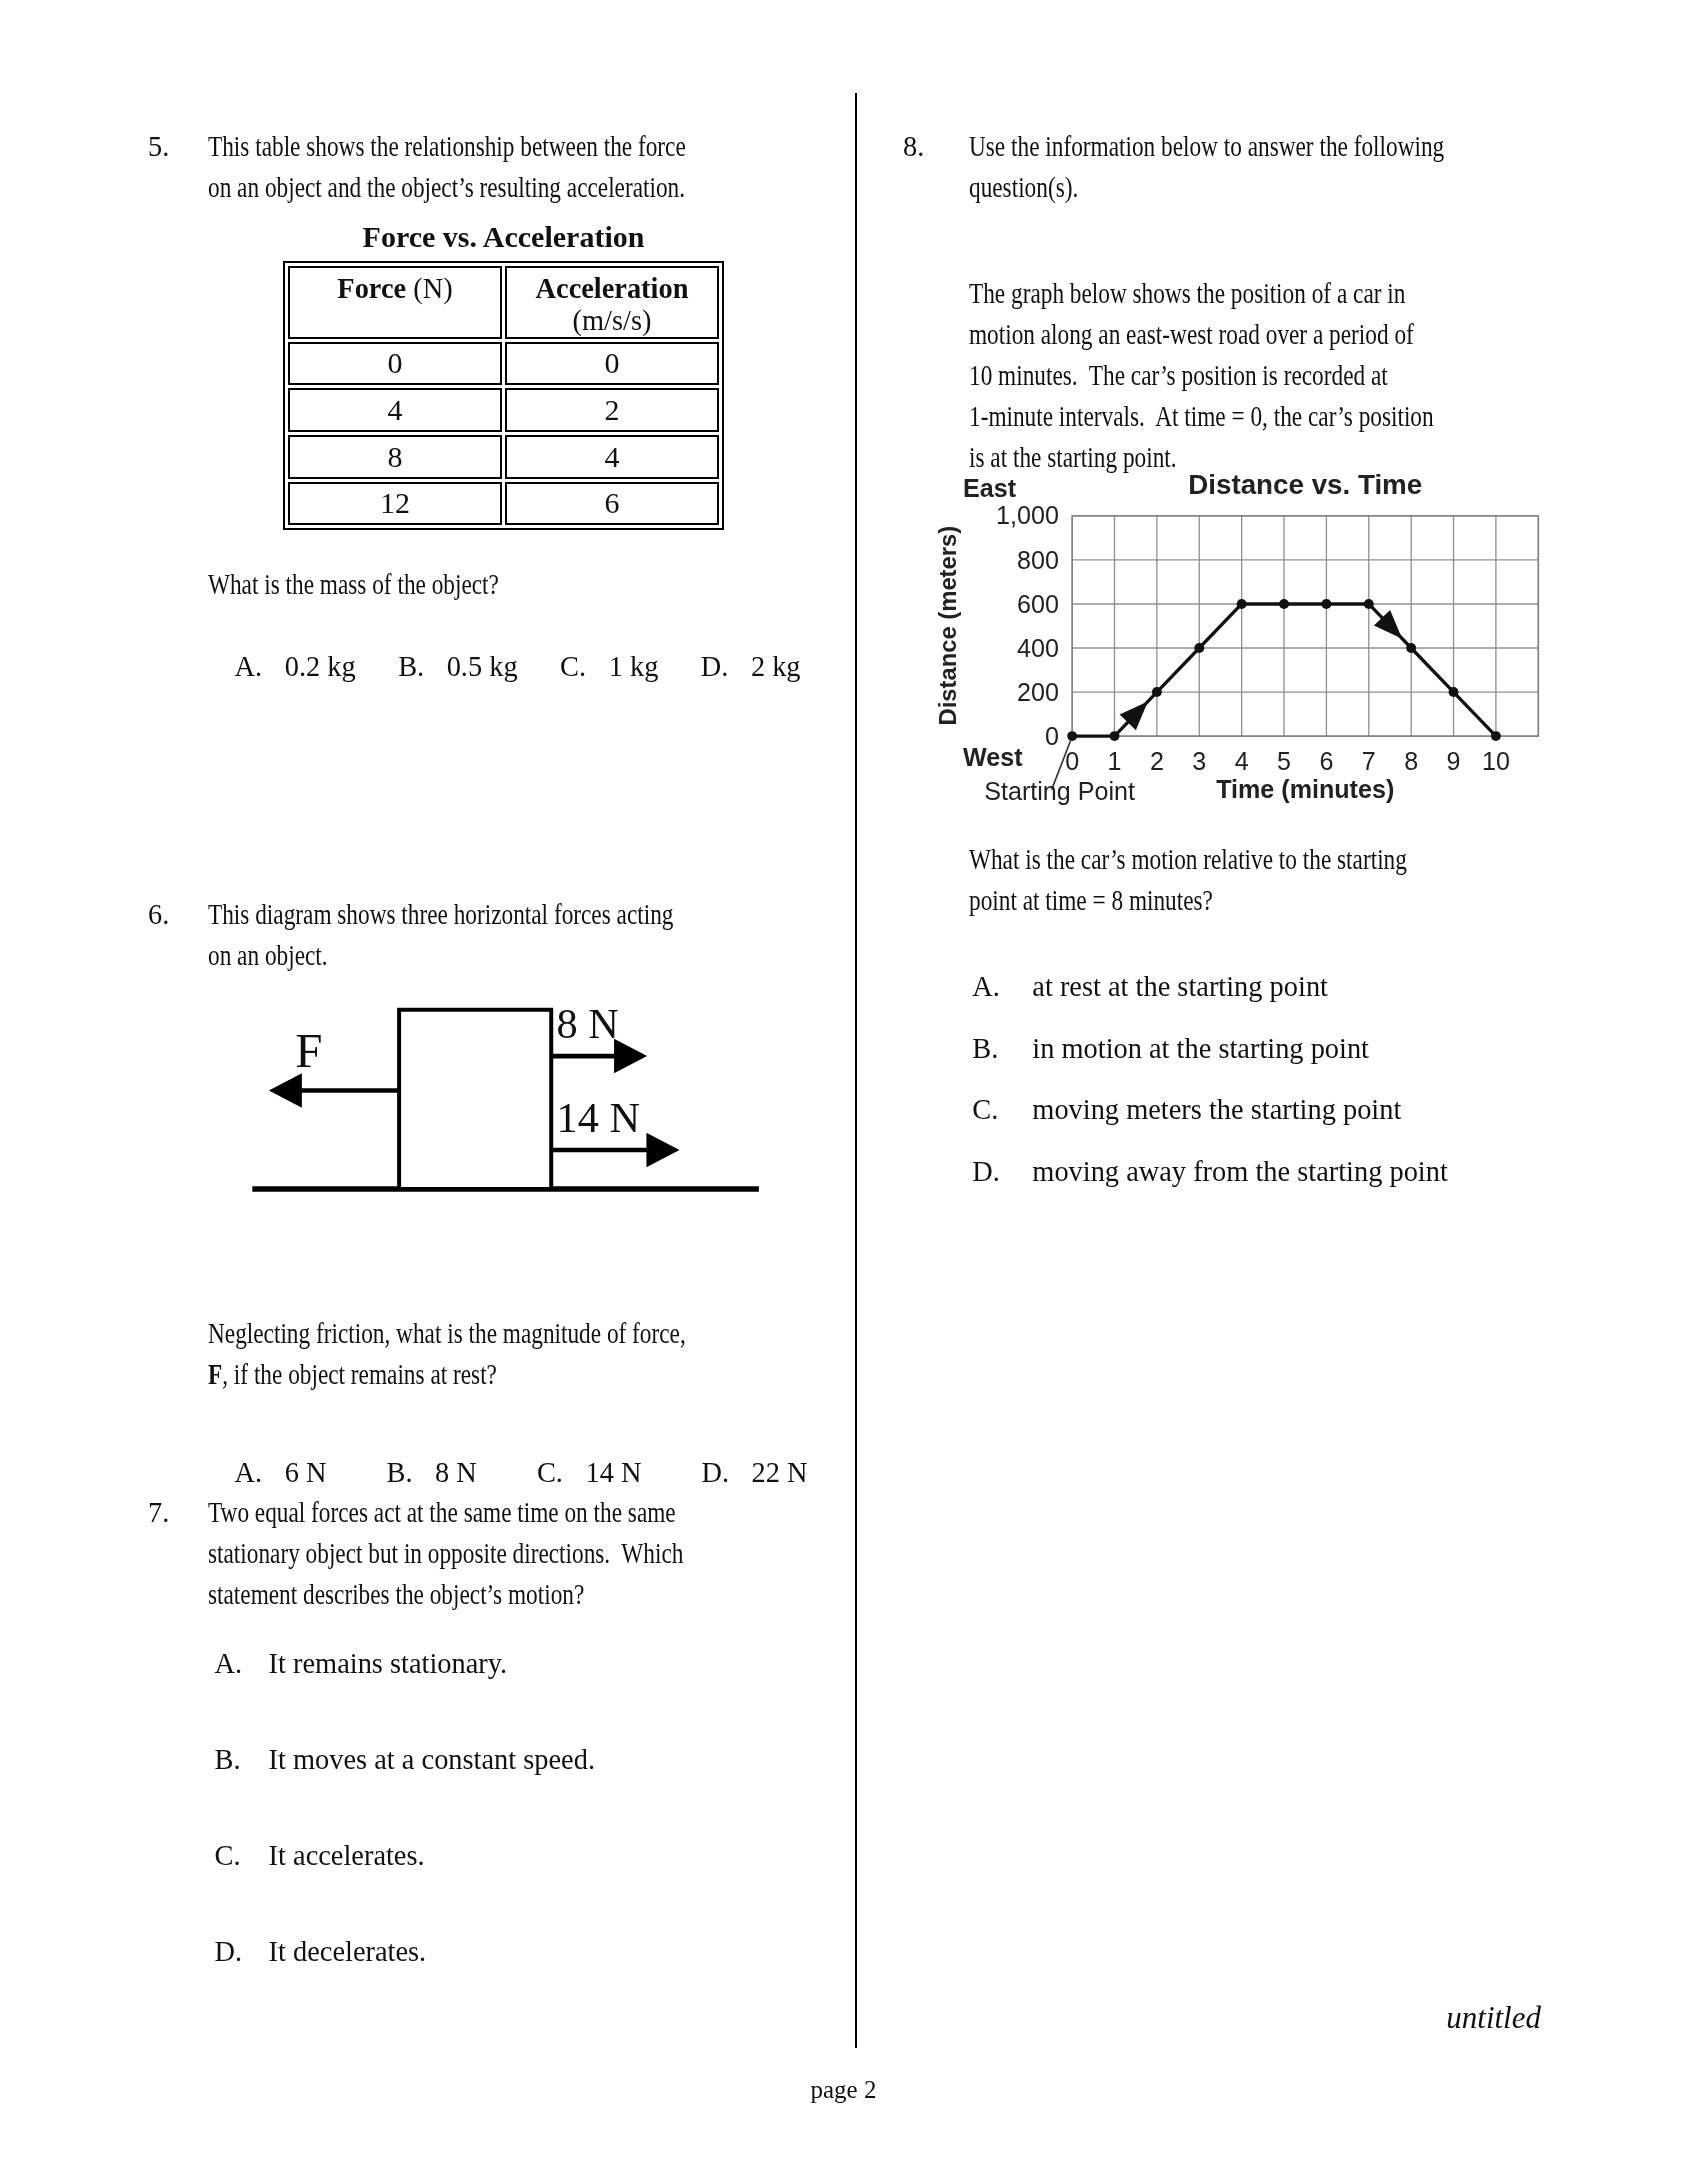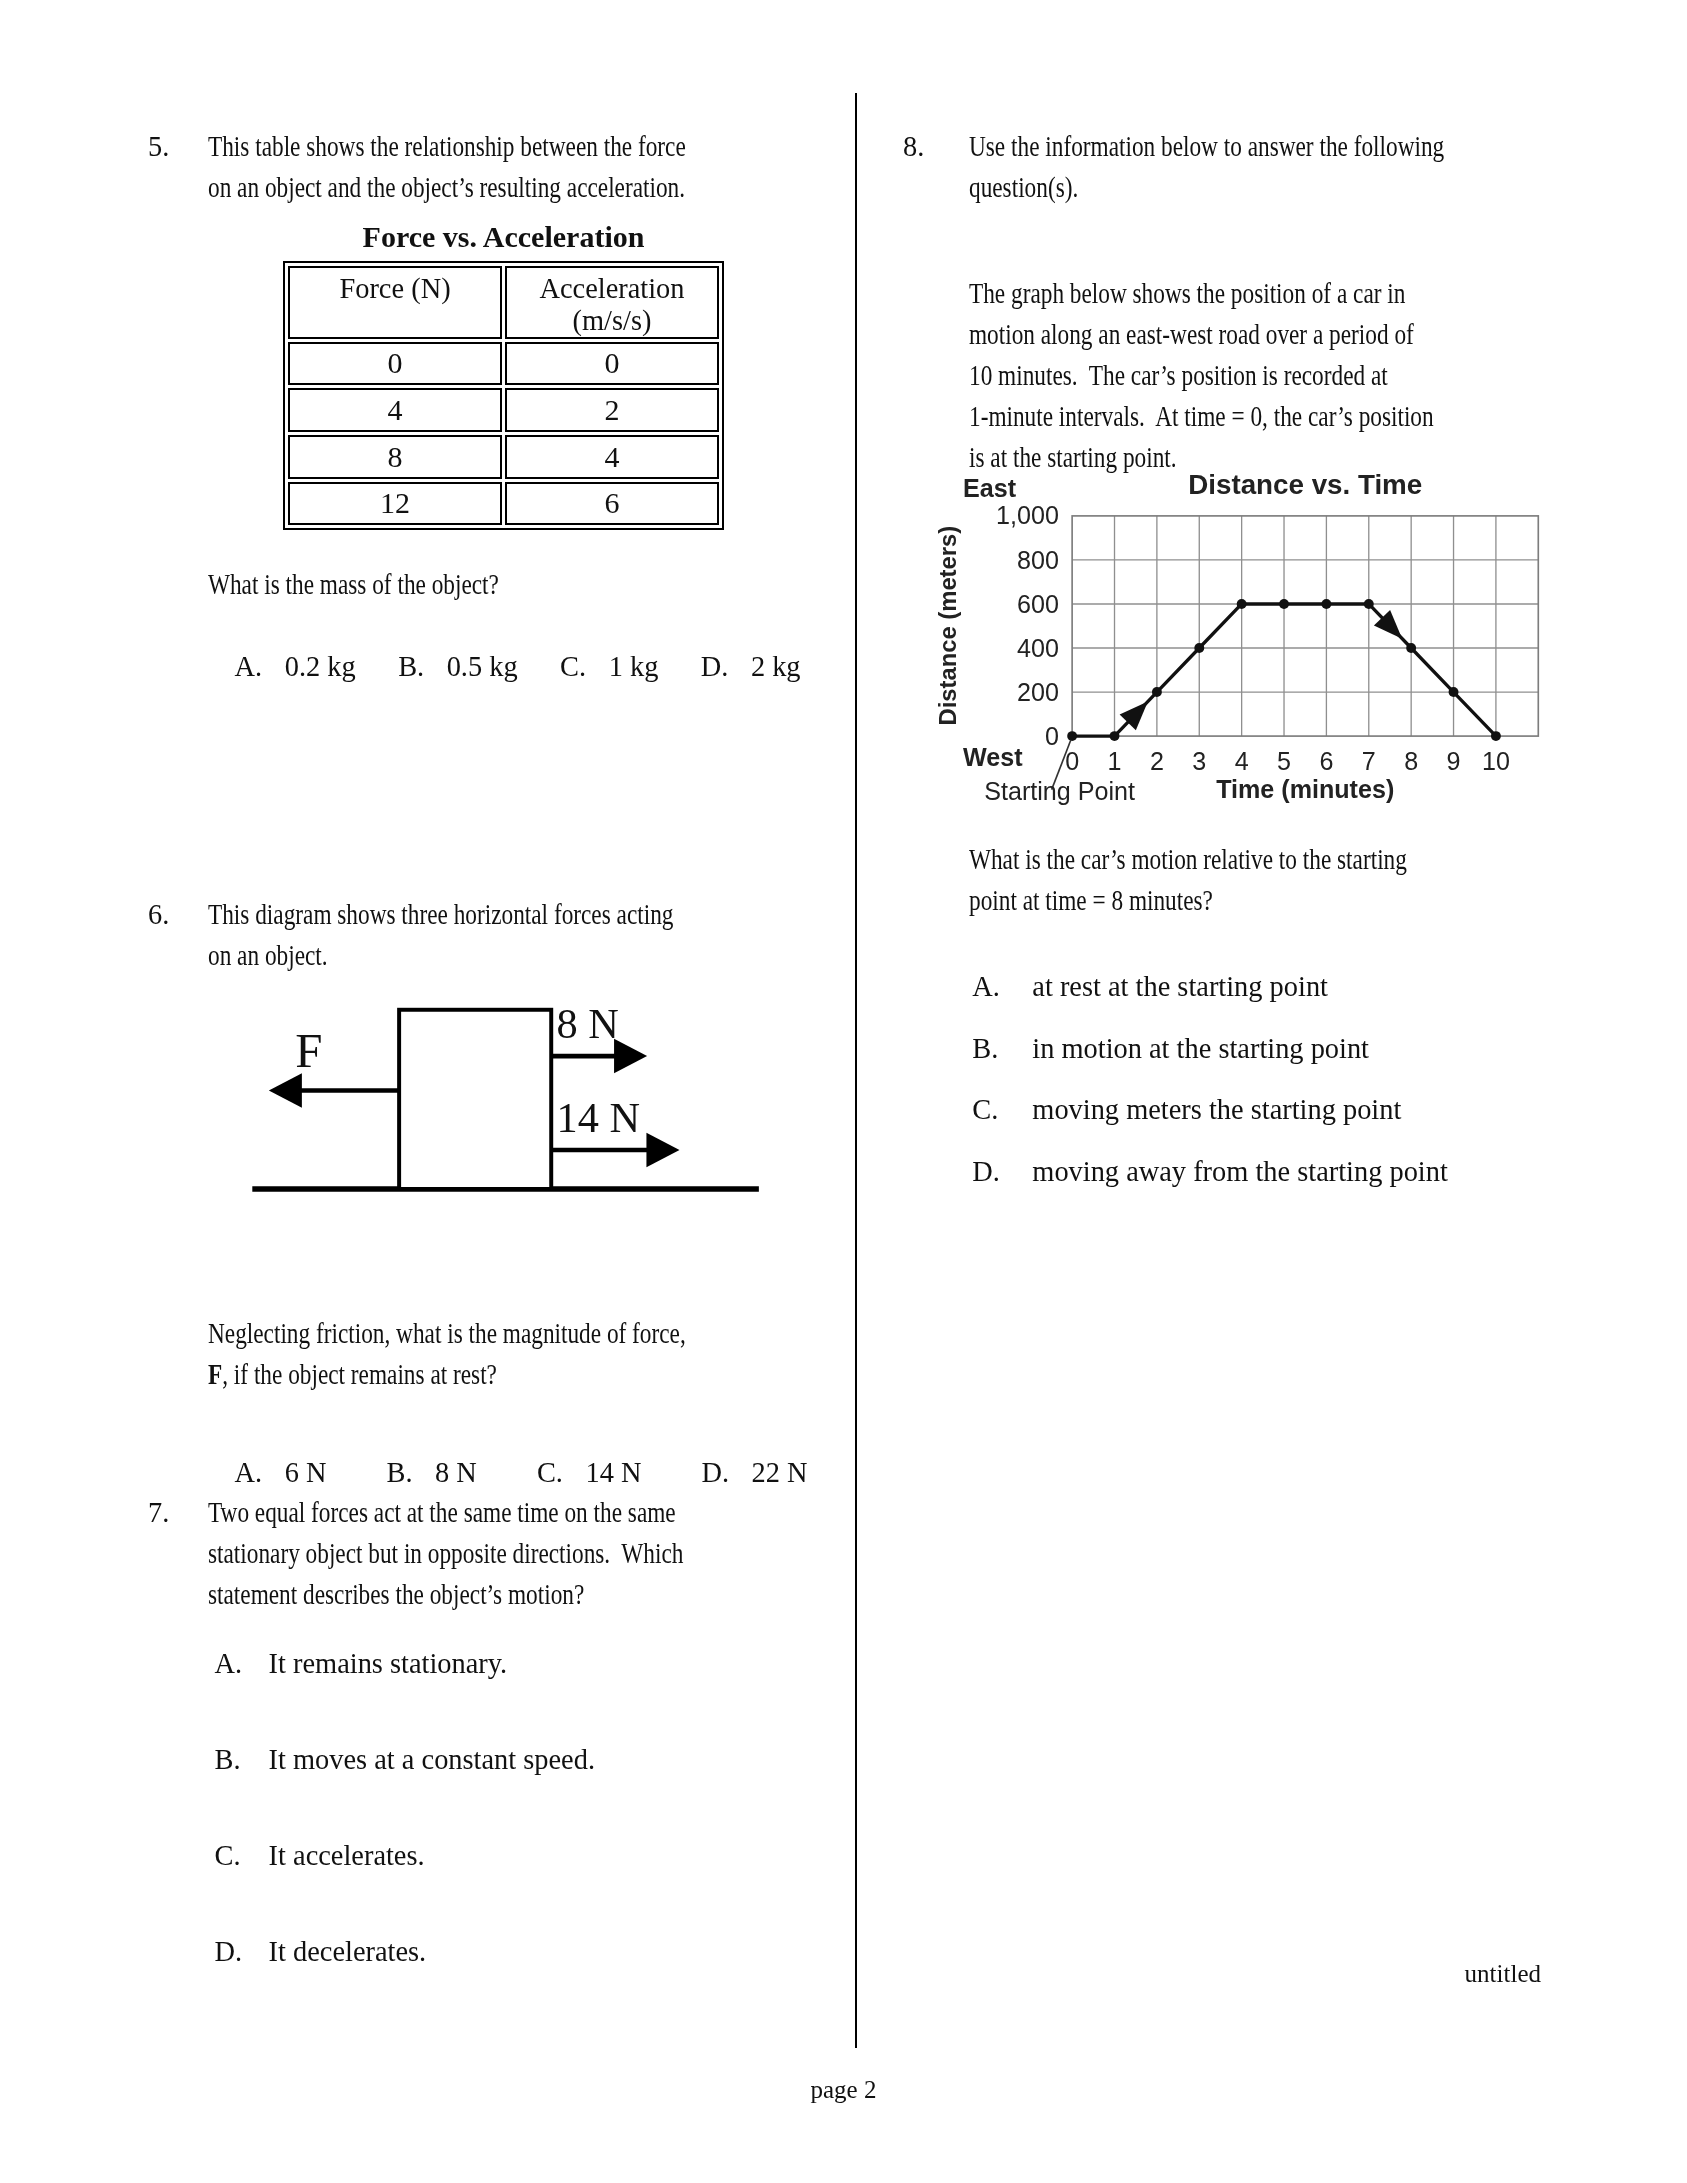--- a/index.html
+++ b/index.html
@@ -14,21 +14,21 @@
   .bodytext{font-size:28.4px;line-height:41px;}
   .cx{transform:scaleX(0.82);transform-origin:0 0;width:122%;}
 
   
   .tbl-title{font-size:30px;font-weight:bold;width:441px;margin:12px 0 6.6px 75px;text-align:center;}
   table.acc{border-collapse:separate;border-spacing:3.3px;border:2px solid #000;
             width:441px;margin-left:75px;table-layout:fixed;}
   table.acc th,table.acc td{border:2px solid #000;text-align:center;vertical-align:top;padding:0;}
   table.acc th{height:64px;font-size:28.4px;font-weight:normal;padding-top:5.3px;}
   table.acc td{height:37px;font-size:30px;padding-top:2.6px;}
-  .thb{font-weight:normal;}
+  .thb{font-weight:bold;}
 
   
   .optrow{display:flex;justify-content:space-between;padding-left:6.6px;width:566px;
           font-size:28.4px;line-height:41px;margin-left:20px;}
   .optrow .letter{margin-right:22.5px;}
   .opt{white-space:nowrap;}
 
   
   .stack .sopt{display:flex;font-size:28.4px;line-height:41px;}
   .q7block .sopt{margin-bottom:55px;}
@@ -54,21 +54,21 @@
   #chart .clabel{font-size:38px;font-weight:bold;}
   #chart .ylab{font-size:36px;font-weight:bold;}
 
   .md-title{position:absolute;left:43px;top:103px;width:582px;text-align:center;
             font-size:30px;font-weight:bold;}
   .q8desc{position:absolute;left:66px;top:147px;}
   .q8question{position:absolute;left:66px;top:713px;}
   .q8opts{position:absolute;left:66px;top:840px;padding-left:3.3px;}
 
   .footer-center{position:absolute;left:0;top:2076px;width:1687px;text-align:center;font-size:25px;}
-  .footer-right{position:absolute;top:1960px;right:146px;font-size:25px;}
+  .footer-right{position:absolute;top:2000px;right:146px;font-size:31px;font-style:italic;}
 </style>
 </head>
 <body>
 
 <div class="page">
   <div class="divider"></div>
 
   <div class="q" style="left:148px;top:126px;width:636px;">
     <div class="qnum">5.</div>
     <div class="qbody">

